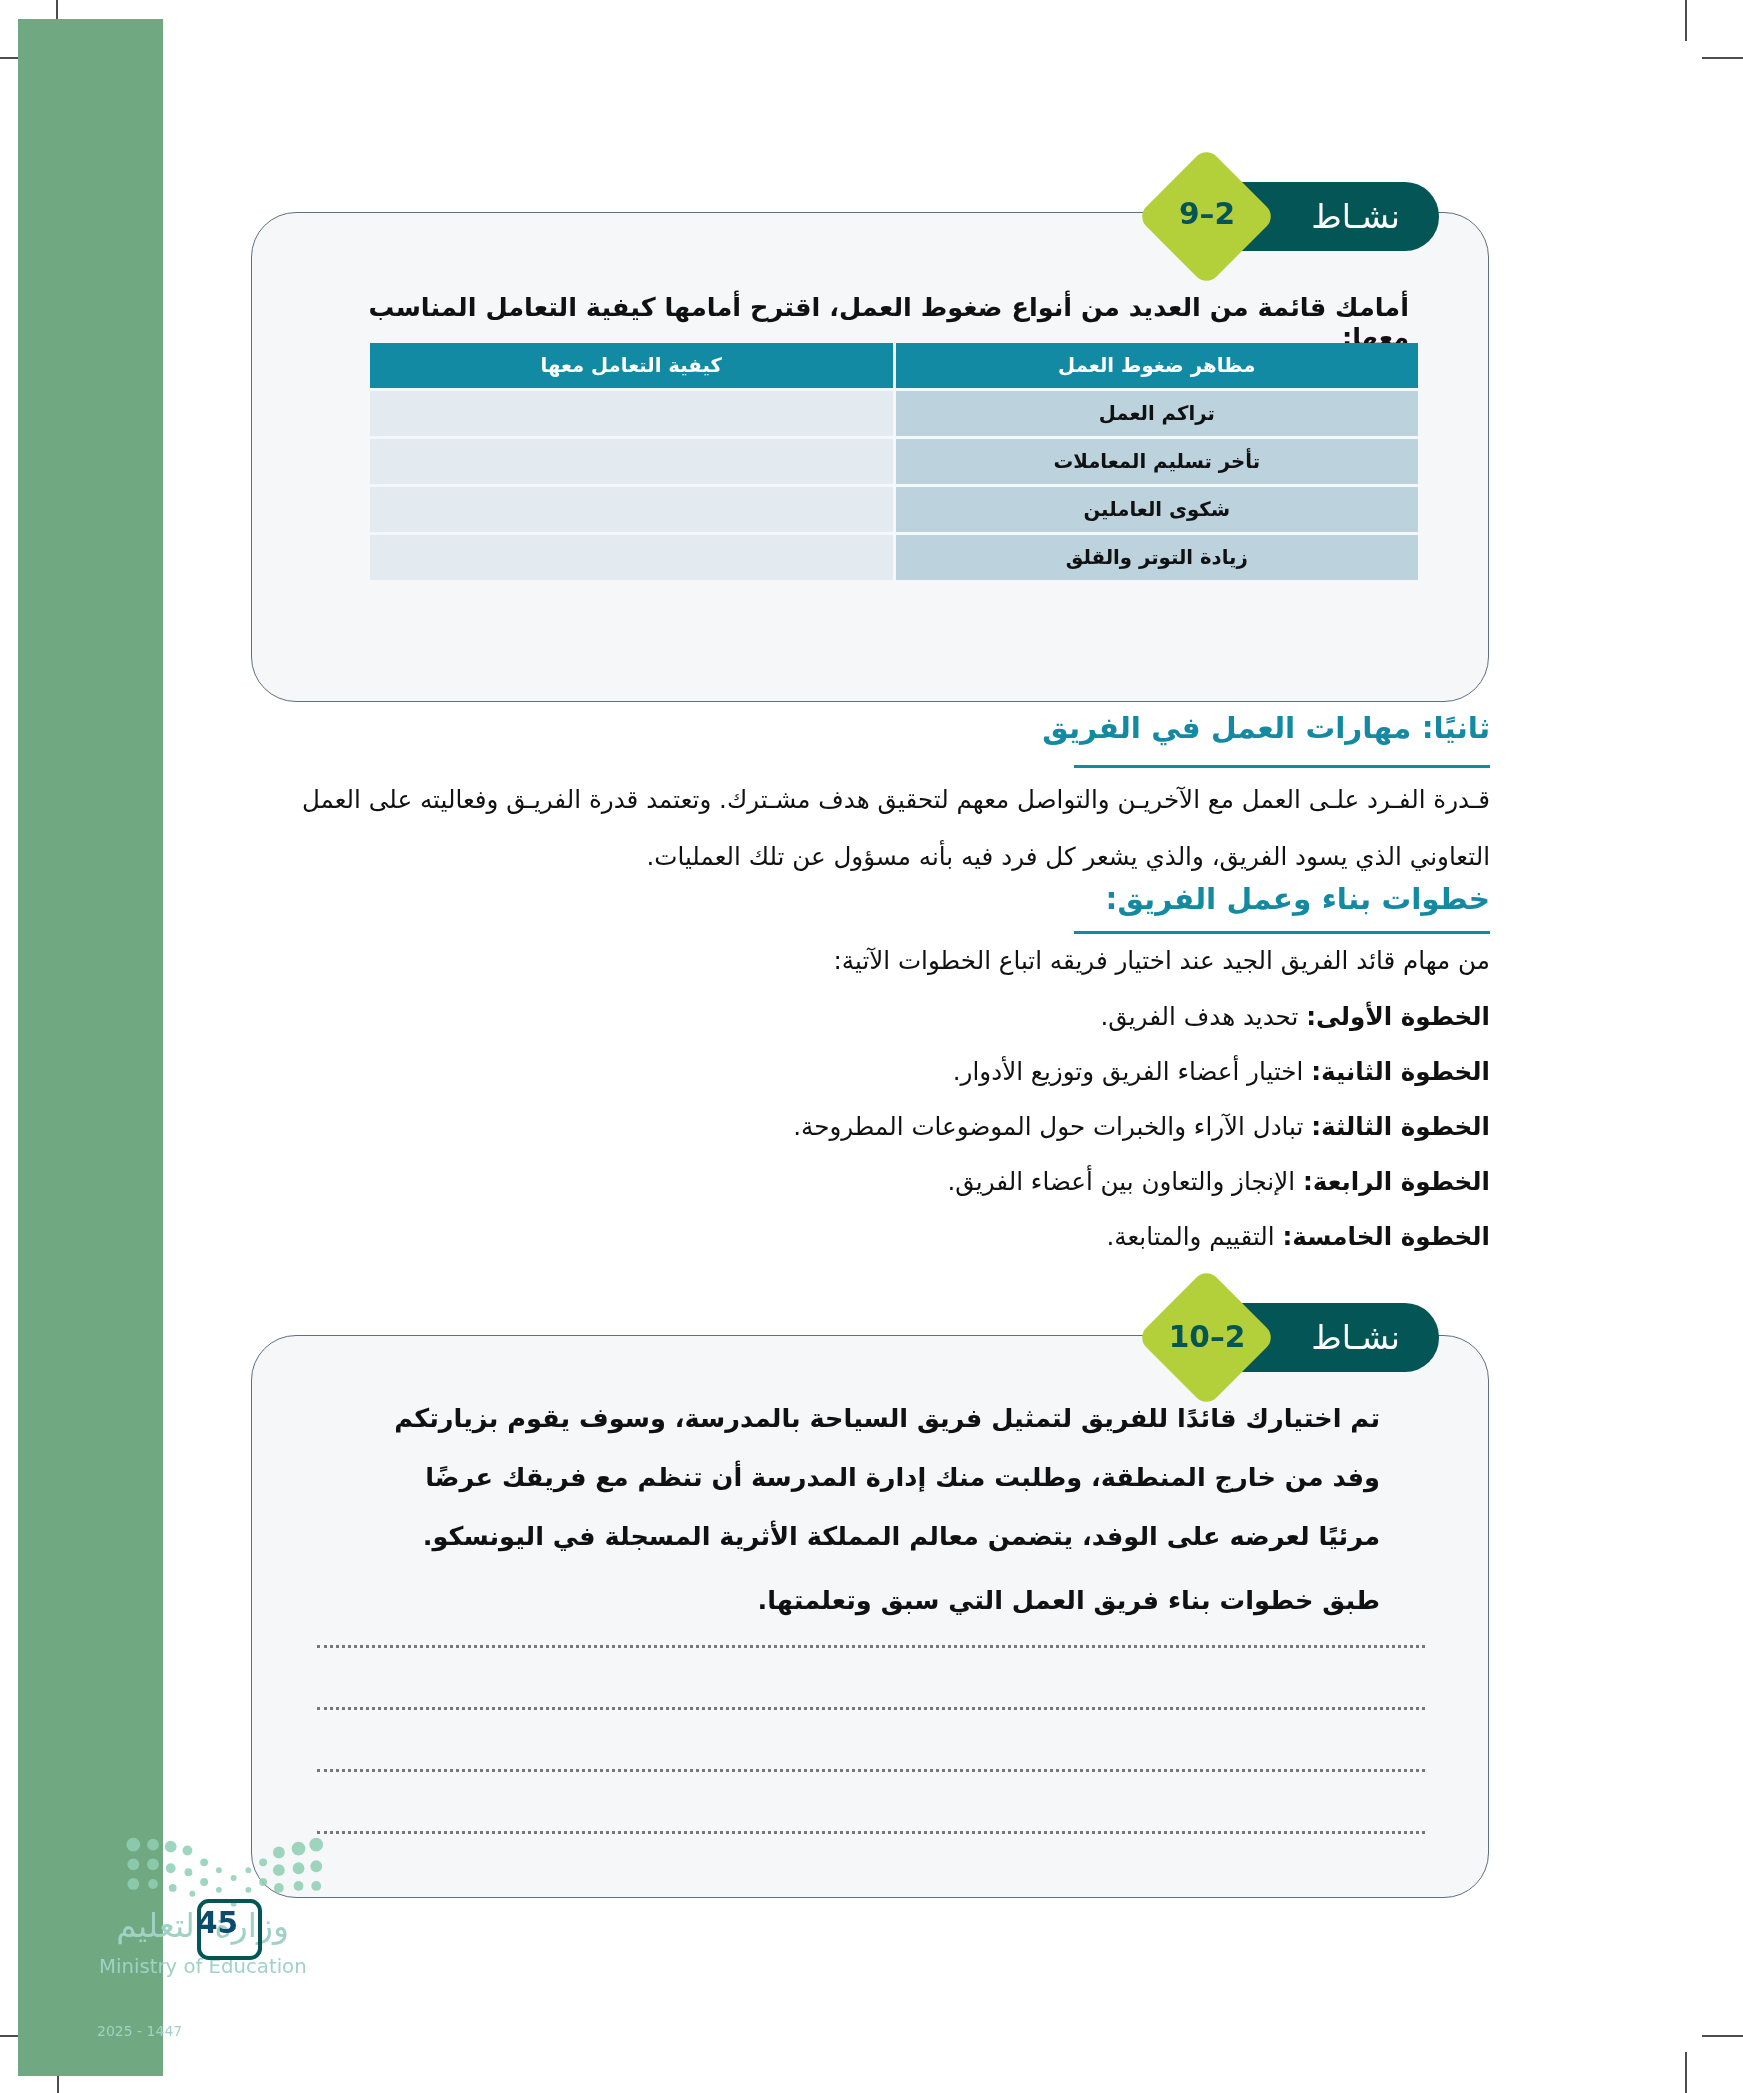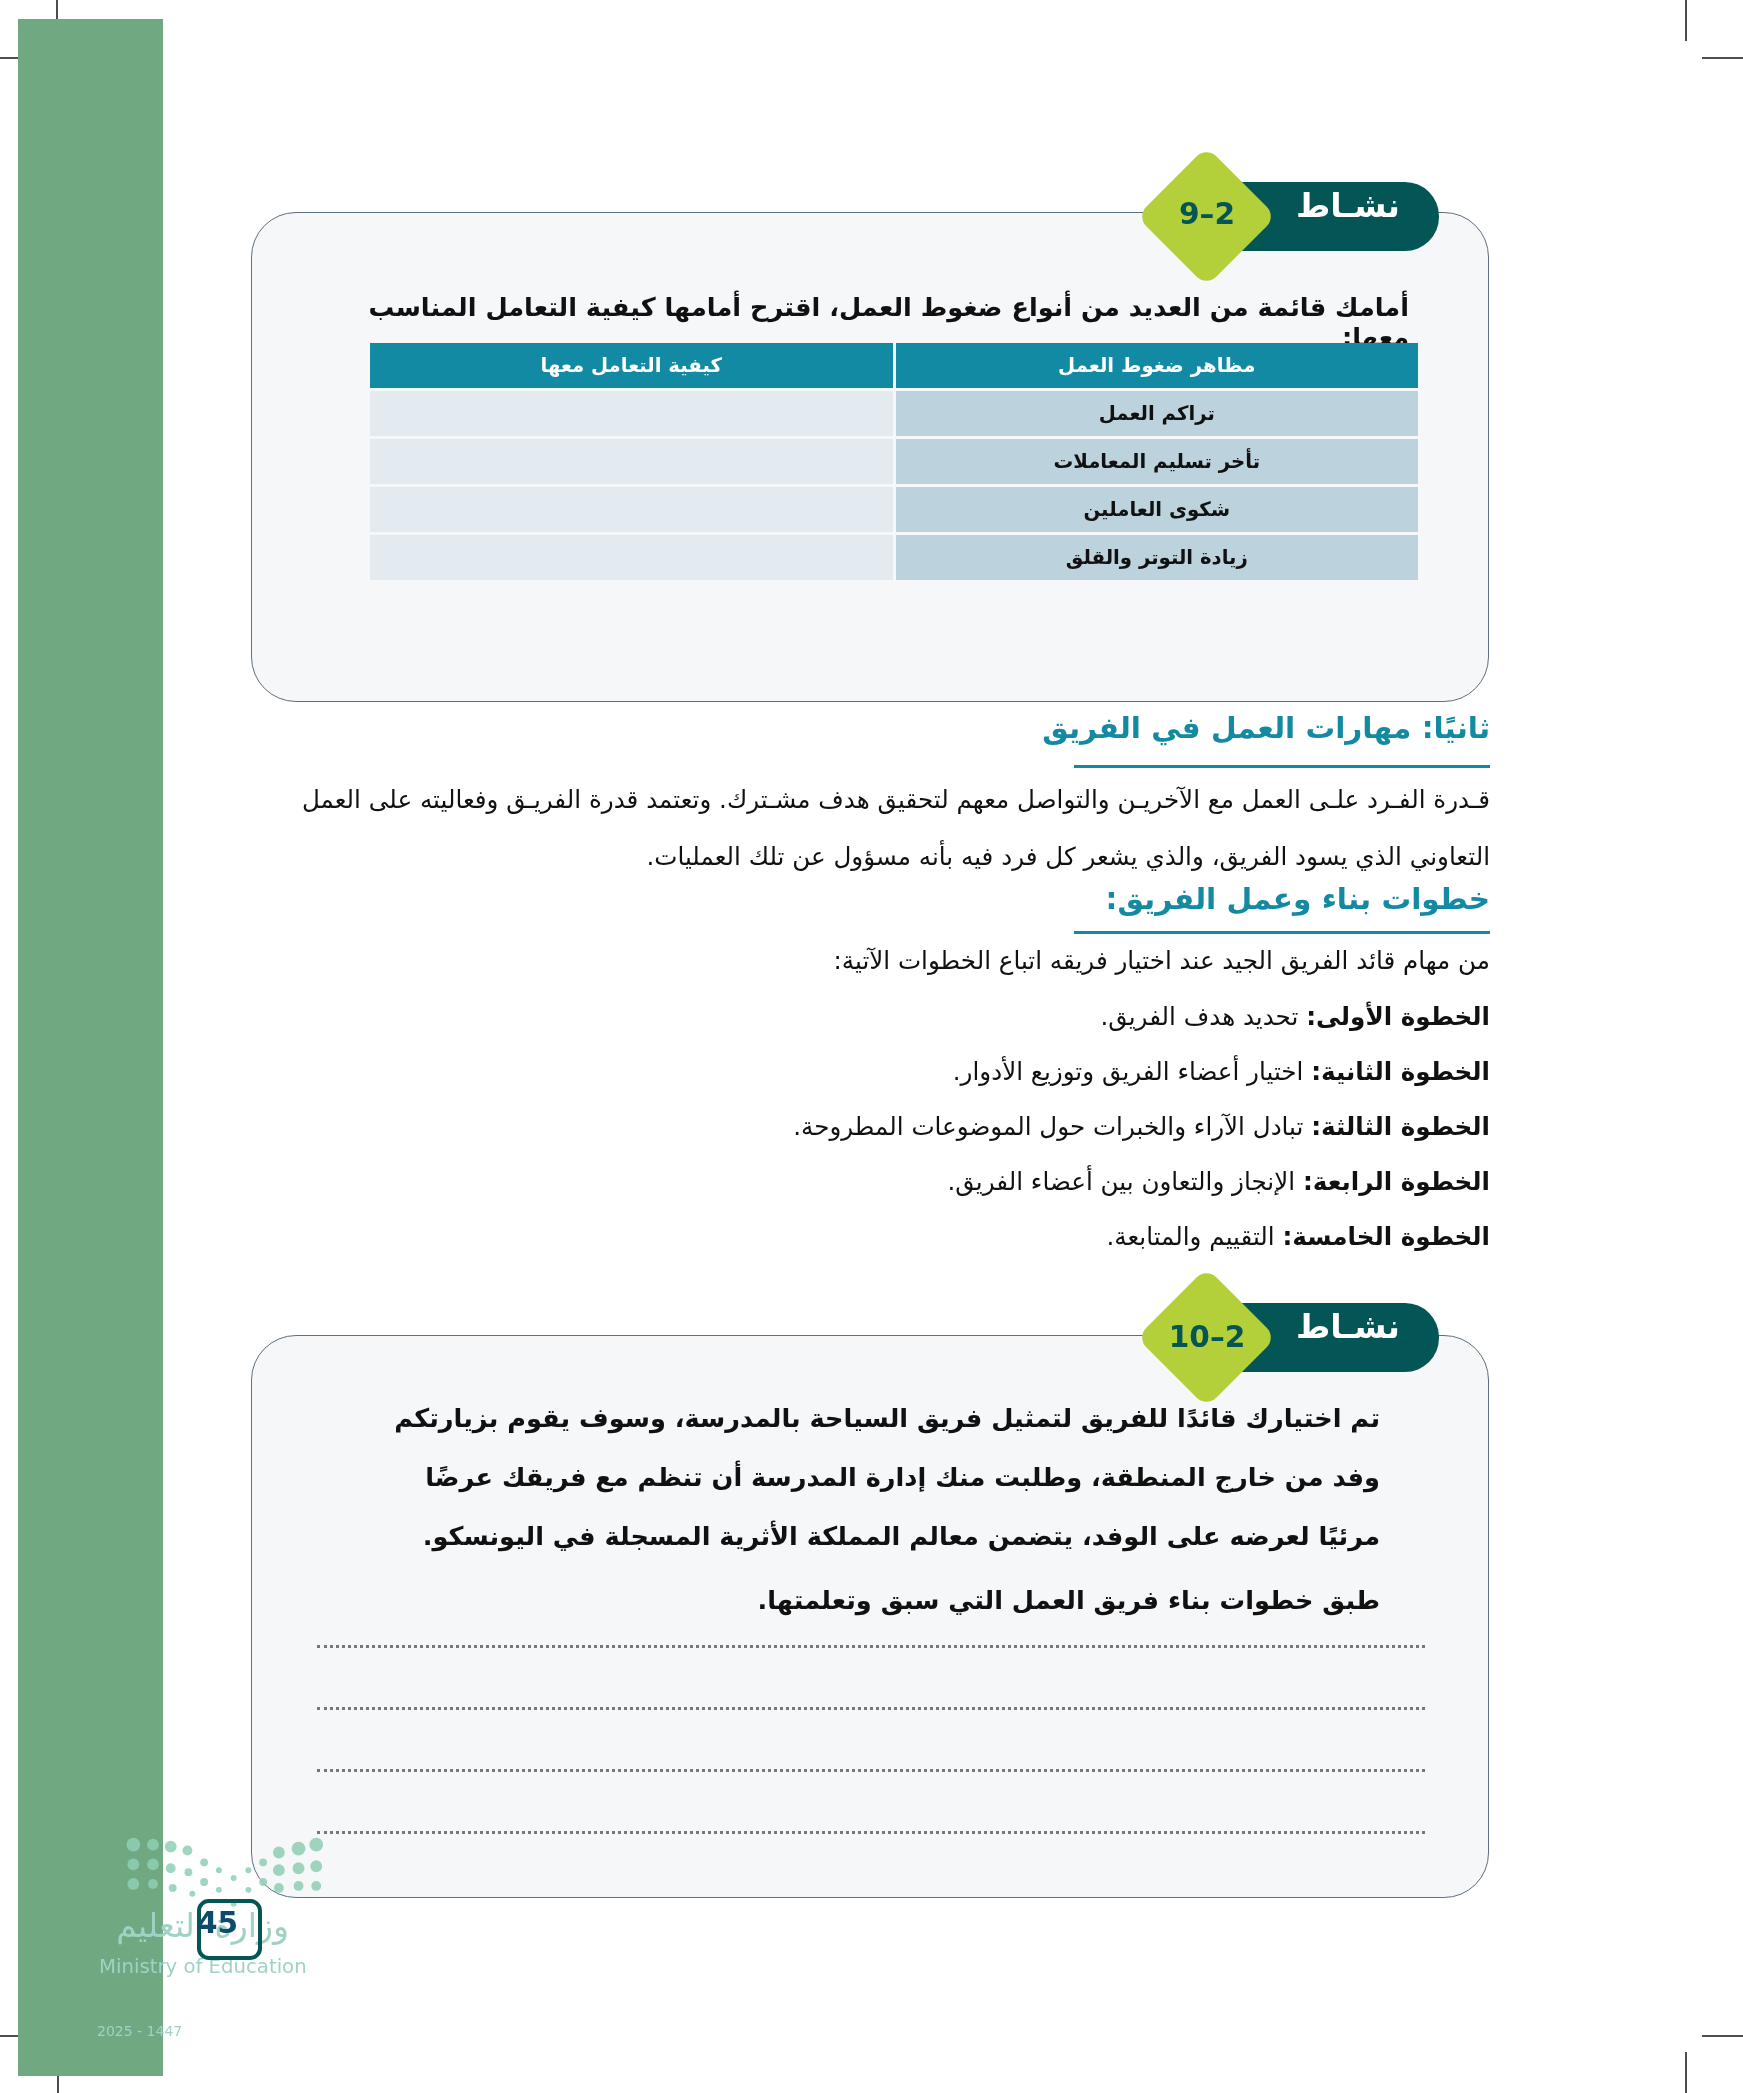--- a/index.html
+++ b/index.html
@@ -8,21 +8,21 @@
     font-family:"DejaVu Sans", sans-serif; overflow:hidden;
   }
   .sidebar { position:absolute; left:17.7px; top:18.7px; width:145px; height:2057px; background:#70a882; }
   .crop { position:absolute; background:#4d4d4d; }
 
   .box { position:absolute; background:#f5f7f9; border:1.5px solid #5e6f80; border-radius:45px; }
   #box1 { left:251px; top:212px; width:1236px; height:488px; }
   #box2 { left:251px; top:1335px; width:1236px; height:561px; }
 
   .badge { position:absolute; height:69px; background:#045555; border-radius:0 34px 34px 0; }
-  .badge .label { position:absolute; right:39px; top:4px; color:#fff; font-size:33px; font-weight:bold; direction:rtl; }
+  .badge .label { position:absolute; right:39px; top:15px; color:#fff; font-size:33px; font-weight:normal; direction:rtl; }
   .diamond { position:absolute; width:99px; height:99px; background:#b3cf3a; transform:rotate(45deg); border-radius:13.8px; }
   .dnum { position:absolute; font-size:29.6px; font-weight:bold; color:#045555; width:118px; text-align:center; direction:ltr; }
 
   .rtl { direction:rtl; text-align:right; }
   .instr { position:absolute; right:335px; top:292px; font-size:25.6px; font-weight:bold; color:#111; }
 
   table.stress { position:absolute; left:367px; top:340px; width:1054px; border-collapse:separate; border-spacing:3px; direction:rtl; }
   table.stress th { background:#128aa4; color:#fff; height:43px; font-size:19.7px; font-weight:bold; }
   table.stress td { height:43px; font-size:19.7px; font-weight:bold; text-align:center; color:#111; }
   table.stress td.c1 { background:#bcd3dd; width:50%; }

